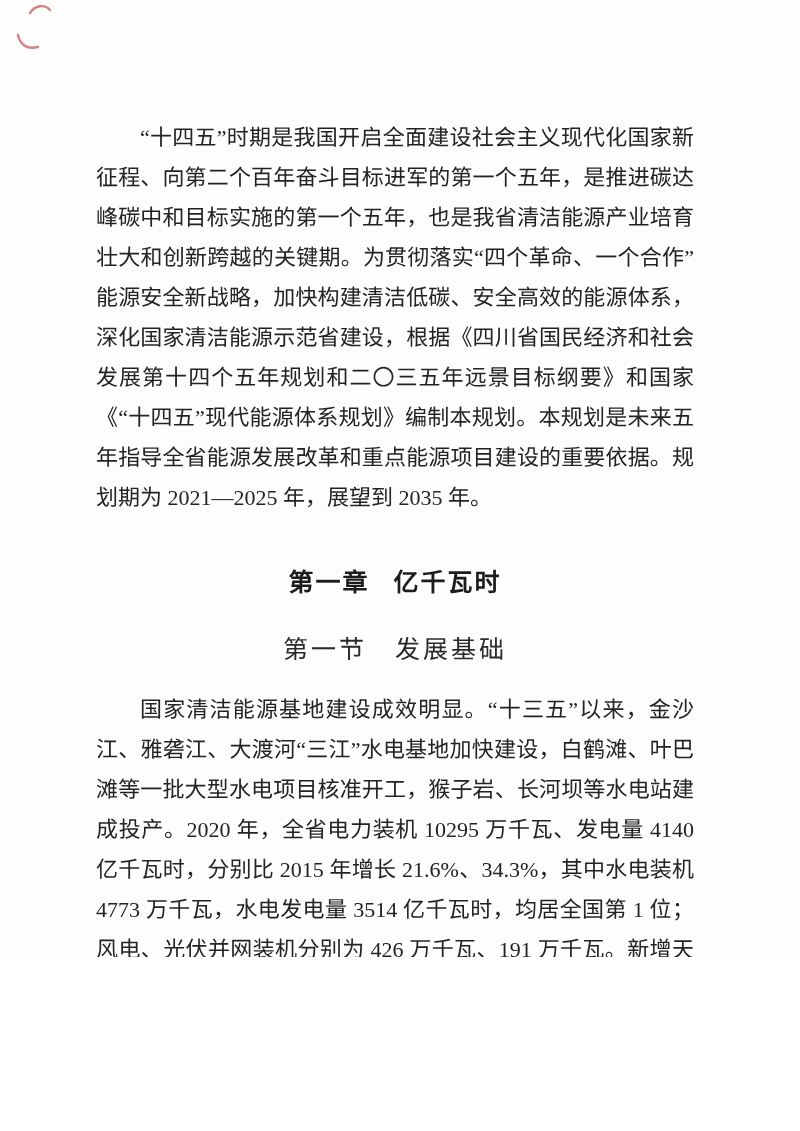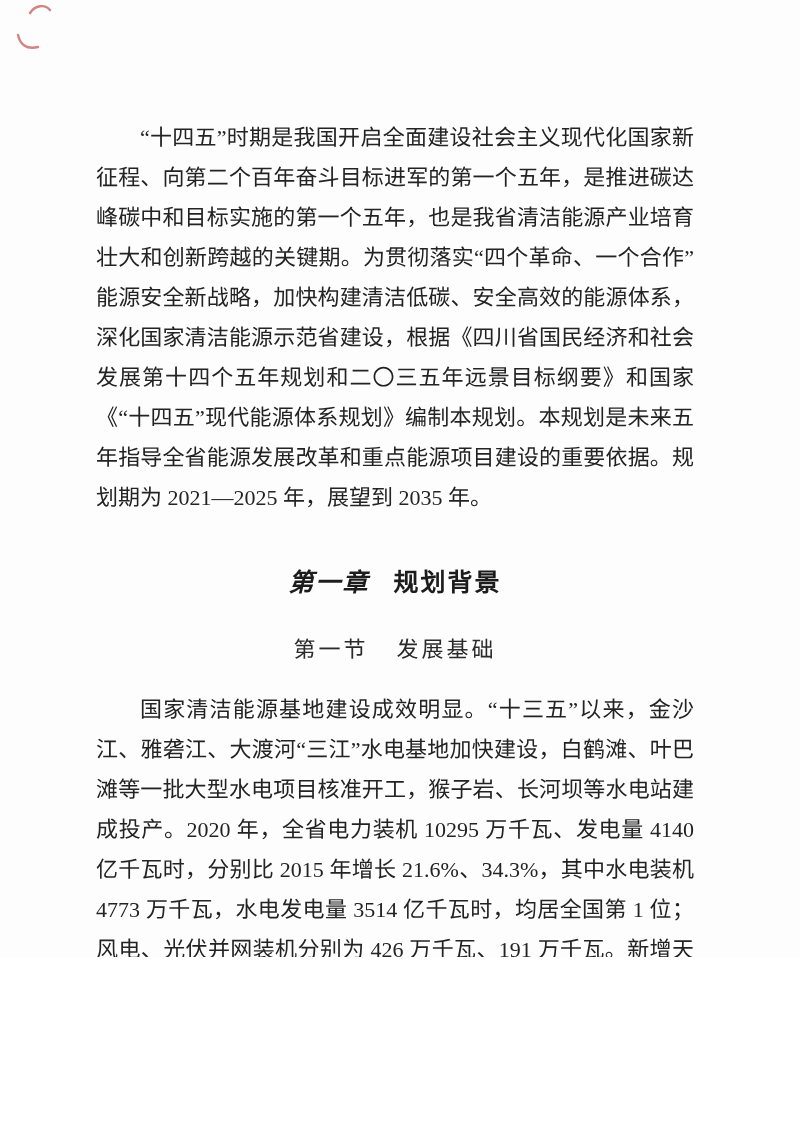--- a/index.html
+++ b/index.html
@@ -46,27 +46,27 @@
   .chapter-title {
     margin: 44px 0 0 0;
     text-align: center;
     font-family: "Liberation Sans", "DejaVu Sans", sans-serif;
     font-size: 25px;
     font-weight: 700;
     line-height: 40px;
     letter-spacing: 2px;
     color: #1c1c1c;
   }
-  .chapter-title .t-num { margin-right: 24px; font-style: italic; }
+  .chapter-title .t-num { margin-right: 24px; }
 
   .section-title {
     margin: 28px 0 0 0;
     text-align: center;
     font-family: "Liberation Serif", "DejaVu Serif", serif;
-    font-size: 22px;
+    font-size: 25px;
     font-weight: 400;
     line-height: 40px;
     letter-spacing: 3px;
     color: #2a2a2a;
   }
   .section-title .t-num { margin-right: 28px; }
 
   .body-para { margin-top: 20px; }
   .body-para .lead { font-weight: 400; }
 
@@ -89,21 +89,21 @@
 
   <svg class="red-marks" viewBox="0 0 60 60" xmlns="http://www.w3.org/2000/svg">
     <path d="M20 13 C 25 5, 35 4, 40 10" fill="none" stroke="#c0504d" stroke-width="2.4" stroke-linecap="round" opacity="0.7"></path>
     <path d="M8 35 C 10 44, 16 50, 28 47" fill="none" stroke="#c0504d" stroke-width="2.4" stroke-linecap="round" opacity="0.7"></path>
   </svg>
 
   <div class="content">
 
     <p class="para intro-para">“十四五”时期是我国开启全面建设社会主义现代化国家新征程、向第二个百年奋斗目标进军的第一个五年，是推进碳达峰碳中和目标实施的第一个五年，也是我省清洁能源产业培育壮大和创新跨越的关键期。为贯彻落实“四个革命、一个合作”能源安全新战略，加快构建清洁低碳、安全高效的能源体系，深化国家清洁能源示范省建设，根据《四川省国民经济和社会发展第十四个五年规划和二〇三五年远景目标纲要》和国家《“十四五”现代能源体系规划》编制本规划。本规划是未来五年指导全省能源发展改革和重点能源项目建设的重要依据。规划期为 2021—2025 年，展望到 2035 年。</p>
 
-    <h1 class="chapter-title"><span class="t-num">第一章</span><span>规划背景</span></h1>
+    <h1 class="chapter-title"><span class="t-num">第一章</span><span>亿千瓦时</span></h1>
 
     <h2 class="section-title"><span class="t-num">第一节</span><span>发展基础</span></h2>
 
     <p class="para body-para"><strong class="lead">国家清洁能源基地建设成效明显。</strong><span>“十三五”以来，金沙江、雅砻江、大渡河“三江”水电基地加快建设，白鹤滩、叶巴滩等一批大型水电项目核准开工，猴子岩、长河坝等水电站建成投产。2020 年，全省电力装机 10295 万千瓦、发电量 4140 亿千瓦时，分别比 2015 年增长 21.6%、34.3%，其中水电装机 4773 万千瓦，水电发电量 3514 亿千瓦时，均居全国第 1 位；风电、光伏并网装机分别为 426 万千瓦、191 万千瓦。新增天然气（页岩气）探明储量 2.35 万亿立方米，2020 年天然气产量 432 亿立方米，其中页岩气产量 119</span></p>
 
   </div>
 
   <div class="page-number">— 5 —</div>
 
 </div>

